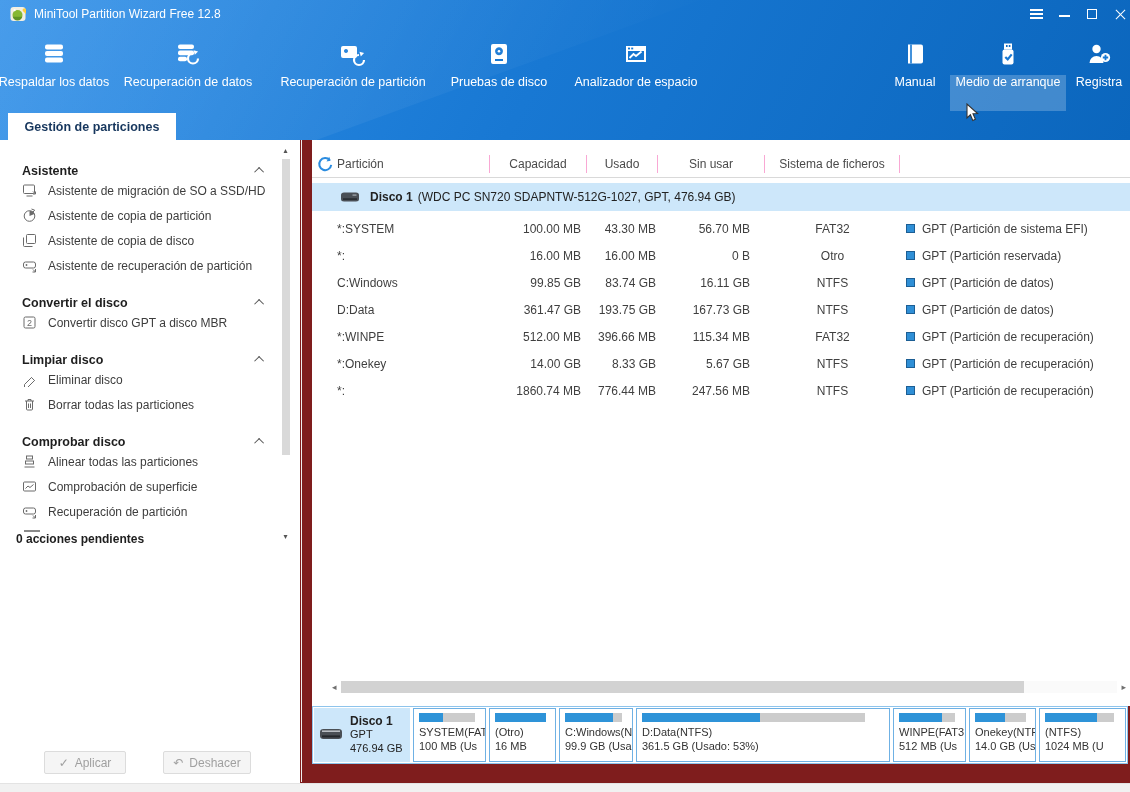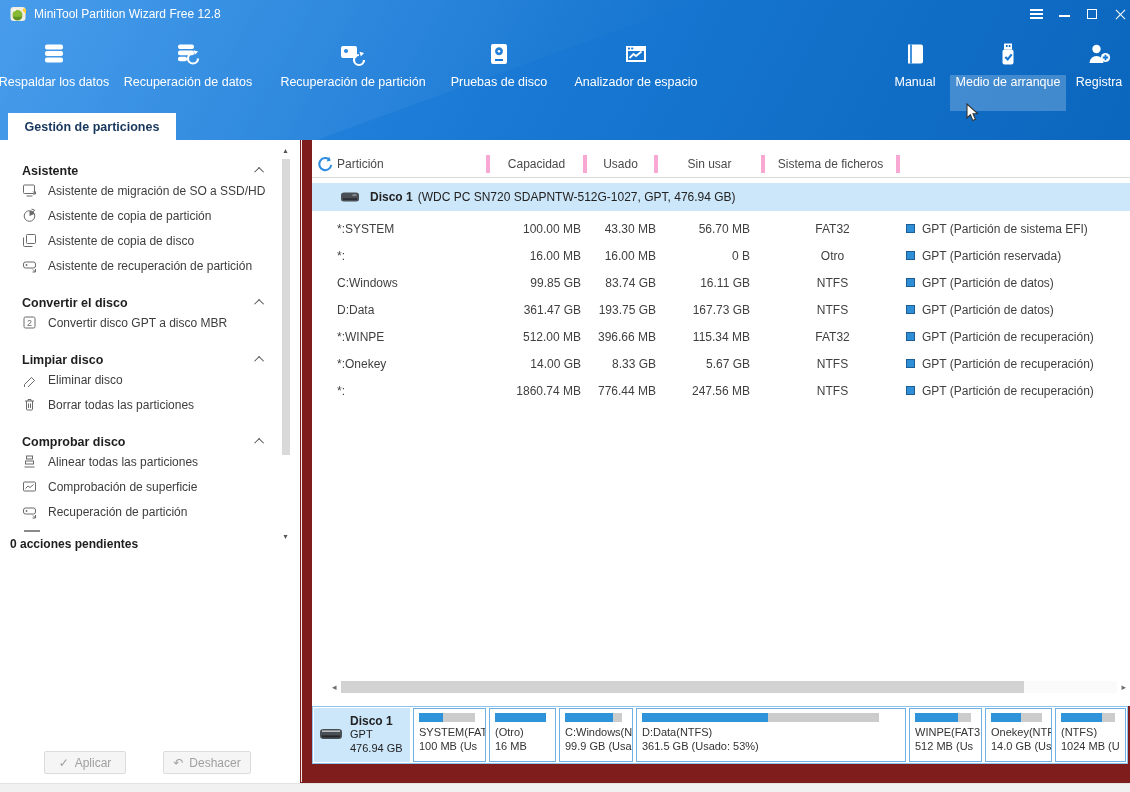--- a/index.html
+++ b/index.html
@@ -46,39 +46,39 @@
   .sec-head { display:flex; align-items:center; justify-content:space-between;
               padding:0 36px 0 22px; height:15px; margin-top:17px;
               font-weight:bold; font-size:12.5px; color:#1e1e1e; cursor:pointer; }
   .sec-head:first-child { margin-top:23px; }
   .chev { width:7px; height:7px; border-left:1.6px solid #555; border-top:1.6px solid #555;
           transform:rotate(45deg) translateY(2px); }
   .side-item { display:flex; align-items:center; gap:11px; padding-left:22px; height:25px;
                color:#3d3d3d; font-size:12px; white-space:nowrap; cursor:pointer; }
   .side-item svg { flex:0 0 auto; }
   .cut-line { margin:6px 0 0 24px; width:16px; border-top:2px solid #8a8a8a; }
-  .pending { margin-top:5px; padding-left:10px; font-weight:bold; font-size:12px; color:#1e1e1e; }
+  .pending { padding-left:16px; font-weight:bold; font-size:12px; color:#1e1e1e; }
 
   .side-scroll { position:absolute; top:7px; right:9px; width:11px; height:402px; font-size:8px;
                  color:#555; text-align:center; }
   .ss-thumb { margin:4px auto 0; width:8px; height:296px; background:#d9d9d9; }
   .ss-arrow { line-height:8px; cursor:pointer; }
   .vdiv { position:absolute; left:301px; top:140px; bottom:10px; width:1px; background:#efefef; }
 
   .btn { position:absolute; bottom:18px; height:23px; background:#f5f5f5; border:1px solid #dcdcdc;
          border-radius:2px; color:#a0a0a0; font-size:12px; display:flex; align-items:center;
          justify-content:center; gap:6px; font-family:inherit; }
   .btn-apply { left:44px; width:82px; }
   .btn-undo { left:163px; width:88px; }
 
   
   .main { position:absolute; left:312px; top:140px; width:818px; height:566px; background:#fff; }
   .thead { position:relative; display:flex; align-items:center; height:28px; margin-top:10px;
            border-bottom:1px solid #d9d9d9; font-size:12px; color:#4a4a4a; }
-  .thead .hc { height:18px; display:flex; align-items:center; border-right:4px solid #f9a8d4; }
+  .thead .hc { height:18px; display:flex; align-items:center; border-right:1px solid #f9a8d4; }
   .thead .hc.last { border-right:none; }
   .refresh { position:absolute; left:5px; top:6px; cursor:pointer; }
   .c1 { width:178px; padding-left:25px; }
   .c2 { width:97px; justify-content:center; }
   .c3 { width:71px; justify-content:center; }
   .c4 { width:107px; justify-content:center; }
   .c5 { width:135px; justify-content:center; }
   .c6 { flex:1; padding-left:10px; }
   .disk-row { display:flex; align-items:center; height:28px; margin-top:5px; background:#cde7fa;
               font-size:12px; color:#222; cursor:default; }
@@ -531,21 +531,21 @@
       <div class="t">WINPE(FAT3</div>
       <div class="t">512 MB (Us</div>
     </div>
     <div class="dm-block" style="width:67px">
       <div class="dm-bar">
           <div class="dm-fill" style="width: 60%;"></div>
         </div>
       <div class="t">Onekey(NTF</div>
       <div class="t">14.0 GB (Us</div>
     </div>
-    <div class="dm-block" style="width:71px">
+    <div class="dm-block" style="width:87px">
       <div class="dm-bar">
           <div class="dm-fill" style="width: 76%;"></div>
         </div>
       <div class="t">(NTFS)</div>
       <div class="t">1024 MB (U</div>
     </div>
   </div>
 
   <div class="footer"></div>
 

